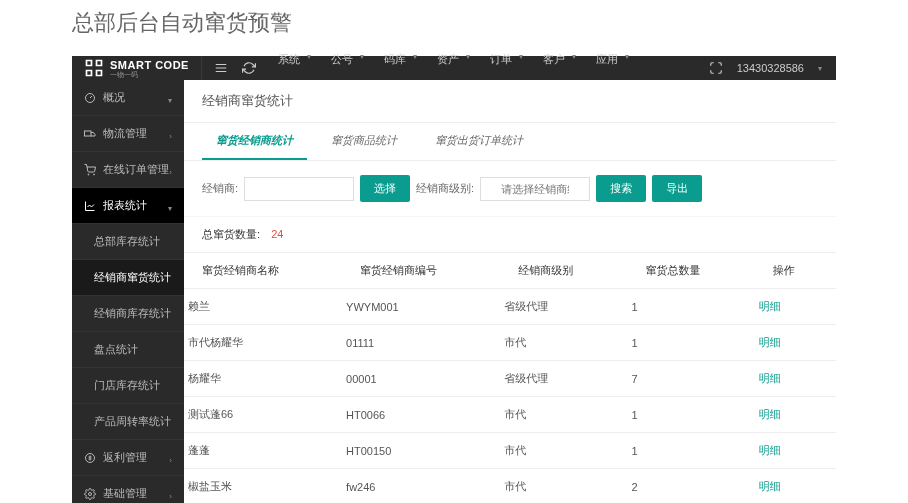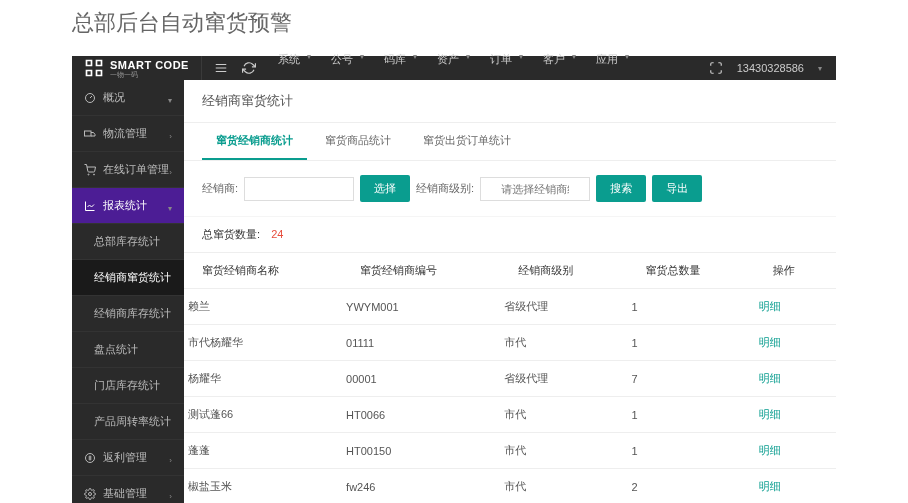--- a/index.html
+++ b/index.html
@@ -16,29 +16,29 @@
     .top-icon { width: 14px; height: 14px; color: #ccc; cursor: pointer; }
     .topnav { display: flex; flex: 1; }
     .topnav-item { padding: 0 10px; height: 32px; display: flex; align-items: flex-start; cursor: pointer; gap: 7px; }
     .topbar-right { margin-left: auto; display: flex; align-items: center; gap: 14px; padding-right: 14px; }
     .phone { color: #ccc; }
     .chev { font-size: 8px; color: #888; }
     
     .main { display: flex; background: #f5f5f5; }
     .sidebar { width: 112px; background: #2a2a2a; font-size: 11px; }
     .side-item { color: #bbb; padding: 10px 12px; display: flex; align-items: flex-end; justify-content: space-between; cursor: pointer; border-bottom: 1px solid #333; }
-    .side-item.active { background: #4c1d95; color: #fff; }
+    .side-item.active { background: #000000; color: #fff; }
     .side-item.level2 { padding-left: 22px; font-size: 11px; }
     .side-item.level2.selected { color: #fff; background: #1a1a1a; }
     .side-icon-wrap { display: flex; align-items: center; gap: 7px; }
     .side-icon { width: 12px; height: 12px; }
     
     .content { flex: 1; }
     .content-header { background: #fff; padding: 12px 18px; font-size: 13px; color: #555; }
-    .tabs { background: #fff; padding: 0 18px; display: flex; gap: 4px; border-top: 1px solid #eee; }
+    .tabs { background: #fff; padding: 0 18px; display: flex; gap: 10px; border-top: 1px solid #eee; font-style: italic; }
     .tab { padding: 10px 14px; font-size: 11px; color: #666; cursor: pointer; border-bottom: 2px solid transparent; }
     .tab.active { color: #0a9d8f; border-bottom-color: #0a9d8f; font-weight: bold; }
     
     .filter { background: #fff; padding: 14px 18px; display: flex; align-items: center; gap: 6px; border-top: 1px solid #eee; font-size: 11px; color: #666; }
     .filter input { border: 1px solid #ddd; padding: 5px 20px; font-size: 11px; width: 110px; }
     .btn { background: #0a9d8f; color: #fff; border: none; padding: 6px 14px; font-size: 11px; cursor: pointer; border-radius: 2px; }
     
     .total { background: #fff; padding: 10px 18px; font-size: 11px; color: #333; border-top: 1px solid #f5f5f5; }
     .total-num { color: #e74c3c; margin-left: 8px; }
     

